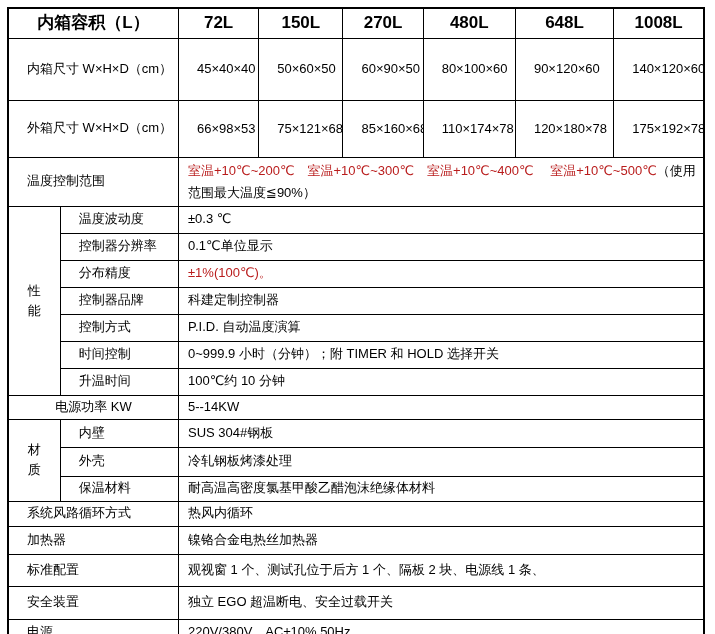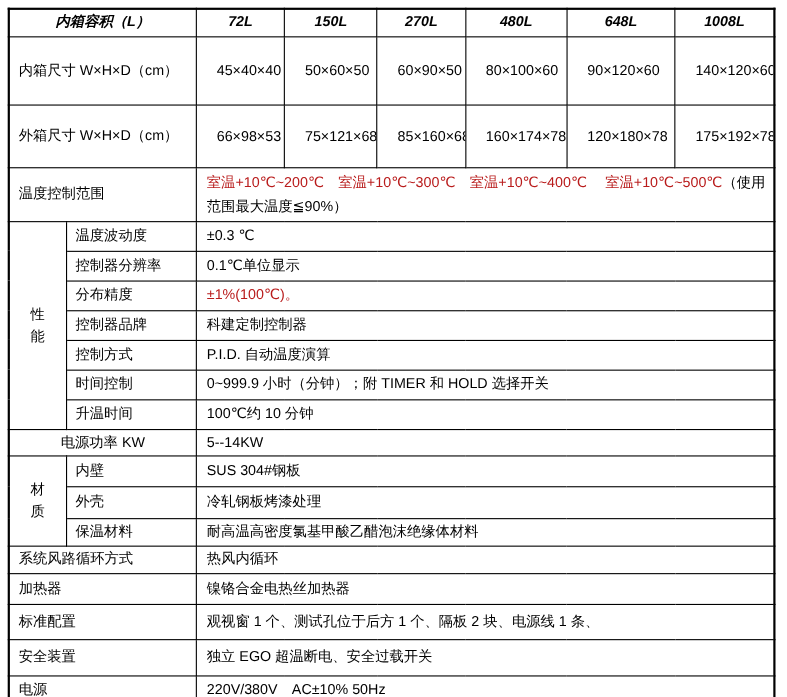--- a/index.html
+++ b/index.html
@@ -45,28 +45,27 @@
   tr.r-mat2{height:29px;}
   tr.r-mat3{height:25px;}
   tr.r-air{height:25px;}
   tr.r-heater{height:28px;}
   tr.r-std{height:32px;}
   tr.r-safe{height:33px;}
   tr.r-pow2{height:27px;}
   
   td.head{
     font-weight:bold;
-    font-size:13px;
+    font-size:17px;
     text-align:center;
     padding:2px 2px;
-    font-style:italic;
   }
   td.rowlabel{
     text-align:left;
-    padding-left:8px;
+    padding-left:18px;
     font-size:13px;
   }
   td.dimval{
     text-align:center;
     line-height:2.1;
     padding:2px 18px;
   }
   td.value{
     text-align:left;
     padding-left:9px;
@@ -128,21 +127,21 @@
     <td class="dimval">80×100×60</td>
     <td class="dimval">90×120×60</td>
     <td class="dimval">140×120×60</td>
   </tr>
 
   <tr class="r-outer">
     <td class="rowlabel" colspan="2">外箱尺寸 W×H×D（cm）</td>
     <td class="dimval">66×98×53</td>
     <td class="dimval">75×121×68</td>
     <td class="dimval">85×160×68</td>
-    <td class="dimval">160×174×78</td>
+    <td class="dimval">110×174×78</td>
     <td class="dimval">120×180×78</td>
     <td class="dimval">175×192×78</td>
   </tr>
 
   <tr class="r-temp">
     <td class="rowlabel" colspan="2">温度控制范围</td>
     <td class="tempcell" colspan="6"><span class="red">室温+10℃~200℃　室温+10℃~300℃　室温+10℃~400℃　 室温+10℃~500℃</span><span class="black">（使用范围最大温度≦90%）</span></td>
   </tr>
 
   <tr class="r-perf">

